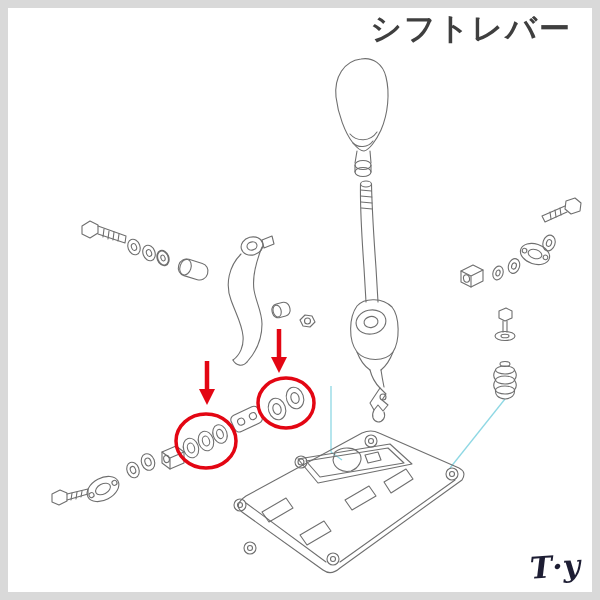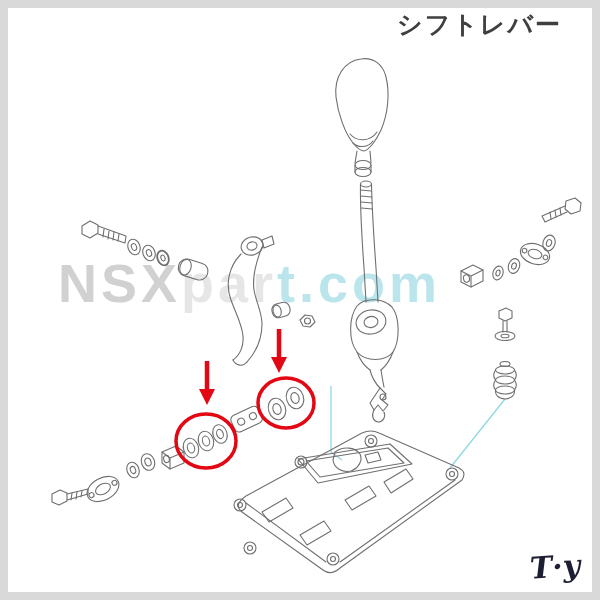--- a/index.html
+++ b/index.html
@@ -11,22 +11,22 @@
     font-family:"Liberation Sans",sans-serif;
   }
   #frame{
     position:absolute;inset:0;
     border:8px solid var(--border,#d9d9d9);
     box-sizing:border-box;
     pointer-events:none;
     z-index:40;
   }
   #page-title{
-    position:absolute;top:8px;right:38px;
-    font-size:25px;font-weight:bold;
+    position:absolute;top:8px;right:28px;
+    font-size:31px;font-weight:bold;
     letter-spacing:2px;
     color:var(--title,#3f3f3f);
     z-index:30;
   }
   #watermark{
     position:absolute;left:58px;top:252px;
     font-size:54px;font-weight:bold;
     letter-spacing:4px;
     white-space:nowrap;
     z-index:1;
@@ -53,23 +53,20 @@
 </style>
 </head>
 <body>
 
 <div id="canvas">
 
   <div id="frame"></div>
 
   <div id="page-title">シフトレバー</div>
 
-  <div id="watermark">
-    <span class="wm-brand">NSX</span><span class="wm-mid">par</span><span class="wm-accent">t.com</span>
-  </div>
 
   <svg id="diagram" viewBox="0 0 600 600">
 
     <g class="cyan">
       <path d="M331,386 L331,452 L342,460"></path>
       <path d="M505,399 L450,468"></path>
     </g>
 
     <g class="ln">
 

